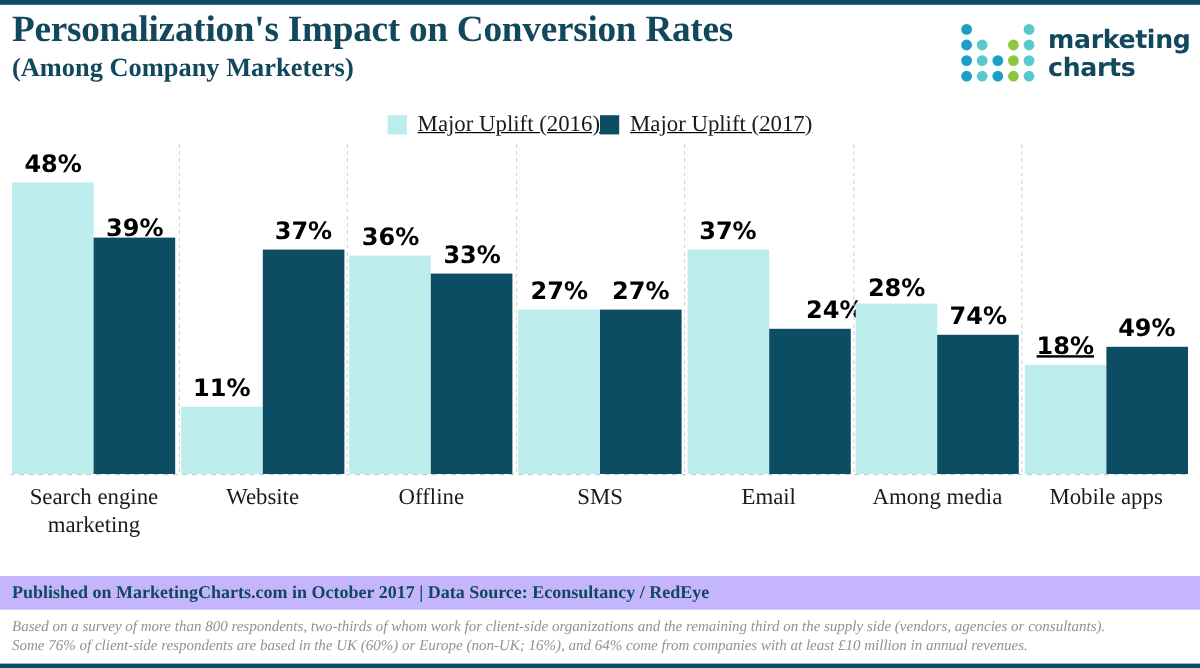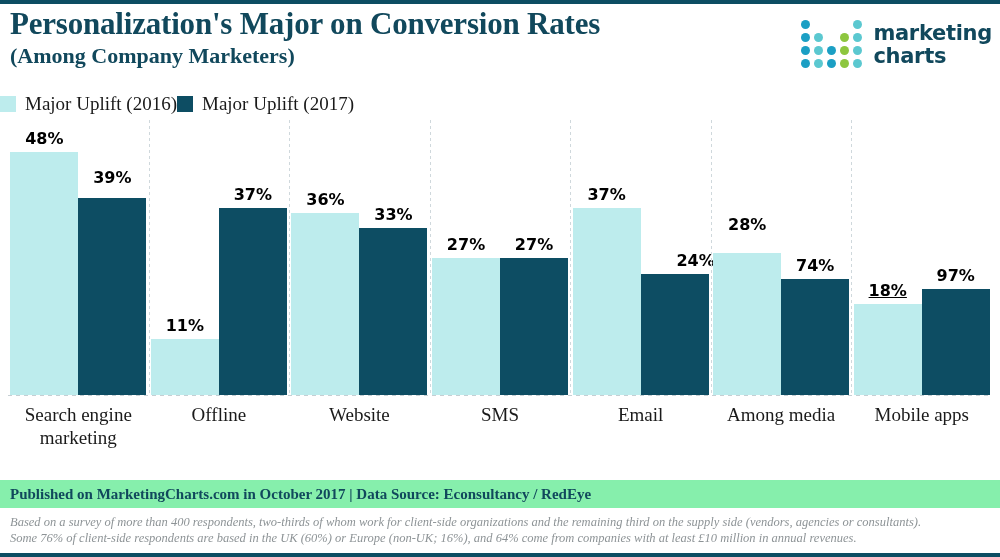--- a/index.html
+++ b/index.html
@@ -36,74 +36,74 @@
   .dot{width:9px;height:9px;border-radius:50%;}
   .dot.empty{background:transparent;}
   .logo-word{
     font-family:"DejaVu Sans", sans-serif;
     font-weight:bold;font-size:21px;line-height:23px;
     color:#11485c;letter-spacing:-0.3px;
   }
 
   
   .legend{position:absolute;left:0;top:90px;width:1000px;height:28px;
-          display:flex;align-items:center;}
+          display:flex;justify-content:center;align-items:center;text-decoration:underline;}
   .legend-item{display:flex;align-items:center;gap:9px;}
   .legend-swatch{width:16px;height:16px;display:block;}
   .legend-label{
     font-family:"Liberation Serif", serif;
     font-size:19px;color:#1a1a1a;white-space:nowrap;
   }
 
   
   .plot{position:absolute;left:0;top:120px;width:1000px;height:275px;}
   .groups{position:absolute;left:8px;right:8px;top:0;bottom:0;display:flex;}
   .group{flex:1;position:relative;display:flex;justify-content:center;align-items:flex-end;gap:0px;}
   .bar-wrap{position:relative;width:68px;display:flex;flex-direction:column;justify-content:flex-end;align-items:center;height:100%;}
   .bar{width:68px;}
   .bar-label{
     position:absolute;bottom:100%;left:0;width:68px;text-align:center;
     font-family:"DejaVu Sans", sans-serif;
-    font-weight:bold;font-size:16px;color:#000;
+    font-weight:bold;font-size:20px;color:#000;
     padding-bottom:4px;
   }
   .sep{position:absolute;top:0;bottom:0;width:1px;
        background:repeating-linear-gradient(to bottom,#cfd8dc 0 3px,transparent 3px 6px);}
 
   
   .axis-line{position:absolute;left:8px;right:8px;top:395px;height:1px;
     background:repeating-linear-gradient(to right,#c6cfd3 0 4px,transparent 4px 8px);}
   .cats{position:absolute;left:8px;right:8px;top:400px;height:60px;display:flex;}
   .cat{flex:1;text-align:center;
     font-family:"Liberation Serif", serif;
     font-size:19px;line-height:23px;color:#1a1a1a;padding-top:3px;}
 
   
-  .pubbar{position:absolute;left:0;top:480px;width:1000px;height:28px;background:#86efac;
+  .pubbar{position:absolute;left:0;top:480px;width:1000px;height:28px;background:#c4b5fd;
           display:flex;align-items:center;}
   .pubbar-text{
     font-family:"Liberation Serif", serif;
     font-weight:bold;font-size:15px;color:#11485c;padding-left:10px;white-space:nowrap;
   }
   .notes{position:absolute;left:0;top:510px;width:1000px;height:43px;padding:4px 10px 0 10px;box-sizing:border-box;}
   .note-line{
     font-family:"Liberation Serif", serif;
     font-style:italic;font-size:12.5px;line-height:16px;color:#8d9396;white-space:nowrap;
   }
   .bottom-rule{position:absolute;left:0;top:553px;width:1000px;height:4px;background:#0d4d63;}
 </style>
 </head>
 <body>
 
 <div class="page">
 
   <div class="top-rule"></div>
 
   <div class="header">
-    <div class="title">Personalization's Major on Conversion Rates</div>
+    <div class="title">Personalization's Impact on Conversion Rates</div>
     <div class="subtitle">(Among Company Marketers)</div>
 
     <div class="logo">
       <div class="logo-dots" id="logo-dots">
           <span class="dot" style="background: rgb(27, 159, 196);"></span>
           <span class="dot empty"></span>
           <span class="dot empty"></span>
           <span class="dot empty"></span>
           <span class="dot" style="background: rgb(91, 200, 208);"></span>
           <span class="dot" style="background: rgb(27, 159, 196);"></span>
@@ -141,21 +141,21 @@
     </div>
 
   <div class="plot">
     <div class="groups" id="groups">
         <div class="group">
           <div class="bar-wrap">
             <div class="bar-label" style="bottom: 243px; position: absolute;">48%</div>
             <div class="bar" style="height: 243px; background: rgb(189, 236, 237);"></div>
           </div>
           <div class="bar-wrap">
-            <div class="bar-label" style="bottom: 204px; position: absolute; margin-top: 44px;">39%</div>
+            <div class="bar-label" style="bottom: 189px; position: absolute; margin-top: 44px;">39%</div>
             <div class="bar" style="height: 197.438px; background: rgb(13, 77, 99);"></div>
           </div>
         </div>
         <div class="group">
           <div class="sep" style="left: 0px;"></div>
           <div class="bar-wrap">
             <div class="bar-label" style="bottom: 55.6875px; position: absolute;">11%</div>
             <div class="bar" style="height: 55.6875px; background: rgb(189, 236, 237);"></div>
           </div>
           <div class="bar-wrap">
@@ -192,56 +192,56 @@
             <div class="bar" style="height: 187.312px; background: rgb(189, 236, 237);"></div>
           </div>
           <div class="bar-wrap">
             <div class="bar-label" style="bottom: 121.5px; position: absolute; margin-left: 21px;">24%</div>
             <div class="bar" style="height: 121.5px; background: rgb(13, 77, 99);"></div>
           </div>
         </div>
         <div class="group">
           <div class="sep" style="left: 0px;"></div>
           <div class="bar-wrap">
-            <div class="bar-label" style="bottom: 157px; position: absolute;">28%</div>
+            <div class="bar-label" style="bottom: 139px; position: absolute;">28%</div>
             <div class="bar" style="height: 141.75px; background: rgb(189, 236, 237);"></div>
           </div>
           <div class="bar-wrap">
             <div class="bar-label" style="bottom: 116.438px; position: absolute;">74%</div>
             <div class="bar" style="height: 116.438px; background: rgb(13, 77, 99);"></div>
           </div>
         </div>
         <div class="group">
           <div class="sep" style="left: 0px;"></div>
           <div class="bar-wrap">
             <div class="bar-label" style="bottom: 91.125px; position: absolute; text-decoration: underline;">18%</div>
             <div class="bar" style="height: 91.125px; background: rgb(189, 236, 237);"></div>
           </div>
           <div class="bar-wrap">
-            <div class="bar-label" style="bottom: 106.312px; position: absolute;">97%</div>
+            <div class="bar-label" style="bottom: 106.312px; position: absolute;">49%</div>
             <div class="bar" style="height: 106.312px; background: rgb(13, 77, 99);"></div>
           </div>
         </div>
       </div>
   </div>
 
   <div class="axis-line"></div>
   <div class="cats" id="cats">
       <div class="cat">Search engine marketing</div>
+      <div class="cat">Website</div>
       <div class="cat">Offline</div>
-      <div class="cat">Website</div>
       <div class="cat">SMS</div>
       <div class="cat">Email</div>
       <div class="cat">Among media</div>
       <div class="cat">Mobile apps</div>
     </div>
 
   <div class="pubbar">
     <div class="pubbar-text">Published on MarketingCharts.com in October 2017 | Data Source: Econsultancy / RedEye</div>
   </div>
 
   <div class="notes">
-    <div class="note-line">Based on a survey of more than 400 respondents, two-thirds of whom work for client-side organizations and the remaining third on the supply side (vendors, agencies or consultants).</div>
+    <div class="note-line">Based on a survey of more than 800 respondents, two-thirds of whom work for client-side organizations and the remaining third on the supply side (vendors, agencies or consultants).</div>
     <div class="note-line">Some 76% of client-side respondents are based in the UK (60%) or Europe (non-UK; 16%), and 64% come from companies with at least £10 million in annual revenues.</div>
   </div>
 
   <div class="bottom-rule"></div>
 </div>
 
 </body></html>

